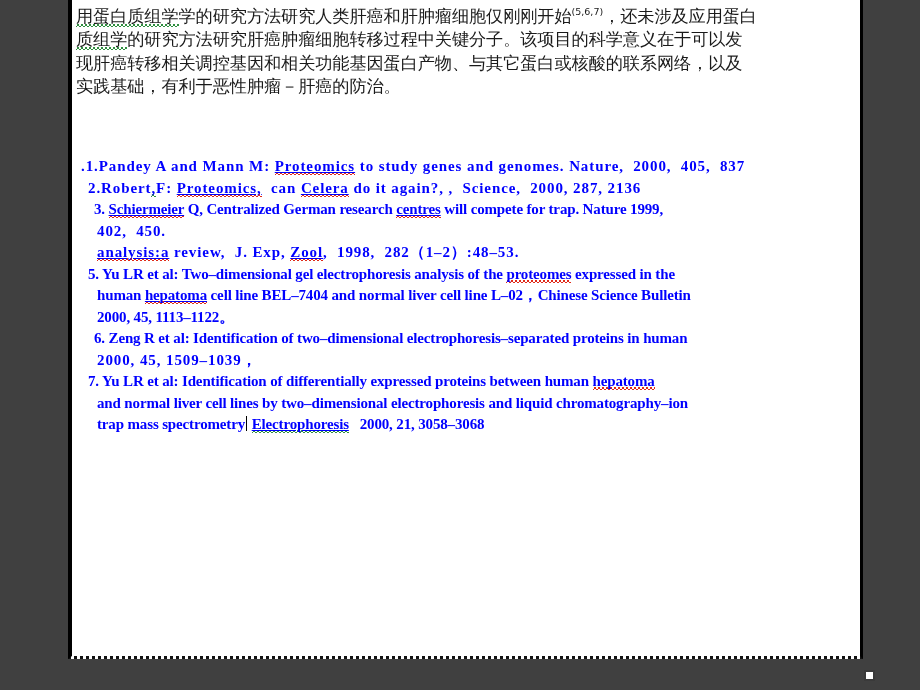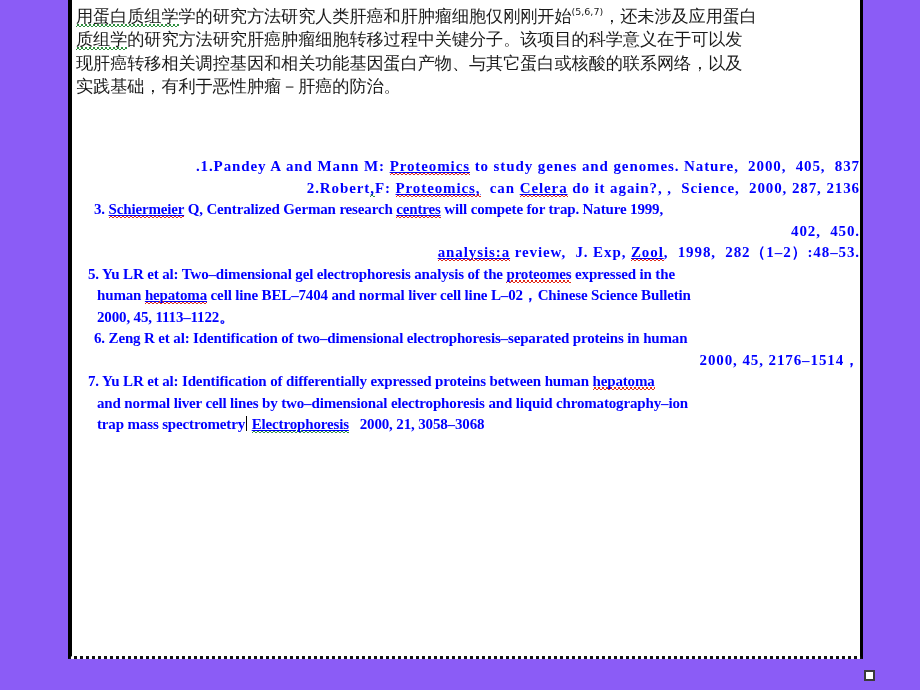--- a/index.html
+++ b/index.html
@@ -12,21 +12,21 @@
     overflow: hidden;
   }
   body {
     font-family: "Liberation Serif", "DejaVu Serif", serif;
   }
 
   #slide-root {
     position: relative;
     width: 920px;
     height: 690px;
-    background: #8b5cf6;
+    background: #404040;
   }
 
   
   #content-frame {
     position: absolute;
     left: 68px;
     top: -4px;
     width: 795px;
     height: 663px;
     background: #ffffff;
@@ -130,21 +130,20 @@
     font-weight: bold;
     line-height: 21.5px;
   }
   .ref-line {
     display: block;
     white-space: nowrap;
     color: #0000ff;
   }
   .ref-wide {
     letter-spacing: 0.9px;
-    text-align: right;
   }
   .ref-tight {
     letter-spacing: -0.15px;
   }
   .ref-indent1 { padding-left: 7px; }
   .ref-indent2 { padding-left: 14px; }
   .ref-indent3 { padding-left: 20px; }
   .ref-indent0 { padding-left: 0px; margin-left: 23px; }
 
   
@@ -193,21 +192,21 @@
         <span class="ref-line ref-indent3 ref-tight"><span>3. </span><span class="spl-u">Schiermeier</span><span> Q, Centralized German research </span><span class="spl-u">centres</span><span> will compete for trap. Nature 1999,</span></span>
         <span class="ref-line ref-indent0 ref-wide"><span>402,&nbsp; 450.</span></span>
 
         <span class="ref-line ref-indent0 ref-wide"><span class="spl-u">analysis:a</span><span> review,&nbsp; J. Exp, </span><span class="spl-u">Zool</span><span>,&nbsp; 1998,&nbsp; 282（1–2）:48–53.</span></span>
 
         <span class="ref-line ref-indent2 ref-tight"><span>5. Yu LR et al: Two–dimensional gel electrophoresis analysis of the </span><span class="spl">proteomes</span><span> expressed in the</span></span>
         <span class="ref-line ref-indent0 ref-tight"><span>human </span><span class="spl-u">hepatoma</span><span> cell line BEL–7404 and normal liver cell line L–02，Chinese Science Bulletin</span></span>
         <span class="ref-line ref-indent0 ref-tight"><span>2000, 45, 1113–1122。</span></span>
 
         <span class="ref-line ref-indent3 ref-tight"><span>6. Zeng R et al: Identification of two–dimensional electrophoresis–separated proteins in human</span></span>
-        <span class="ref-line ref-indent0 ref-wide"><span>2000, 45, 2176–1514，</span></span>
+        <span class="ref-line ref-indent0 ref-wide"><span>2000, 45, 1509–1039，</span></span>
 
         <span class="ref-line ref-indent2 ref-tight"><span>7. Yu LR et al: Identification of differentially expressed proteins between human </span><span class="spl">hepatoma</span></span>
         <span class="ref-line ref-indent0 ref-tight"><span>and normal liver cell lines by two–dimensional electrophoresis and liquid chromatography–ion</span></span>
         <span class="ref-line ref-indent0 ref-tight"><span>trap mass spectrometry</span><span class="caret"></span><span> </span><span class="grm-u">Electrophoresis</span><span>&nbsp;&nbsp; 2000, 21, 3058–3068</span></span>
 
       </div>
 
     </div>
   </div>
 

